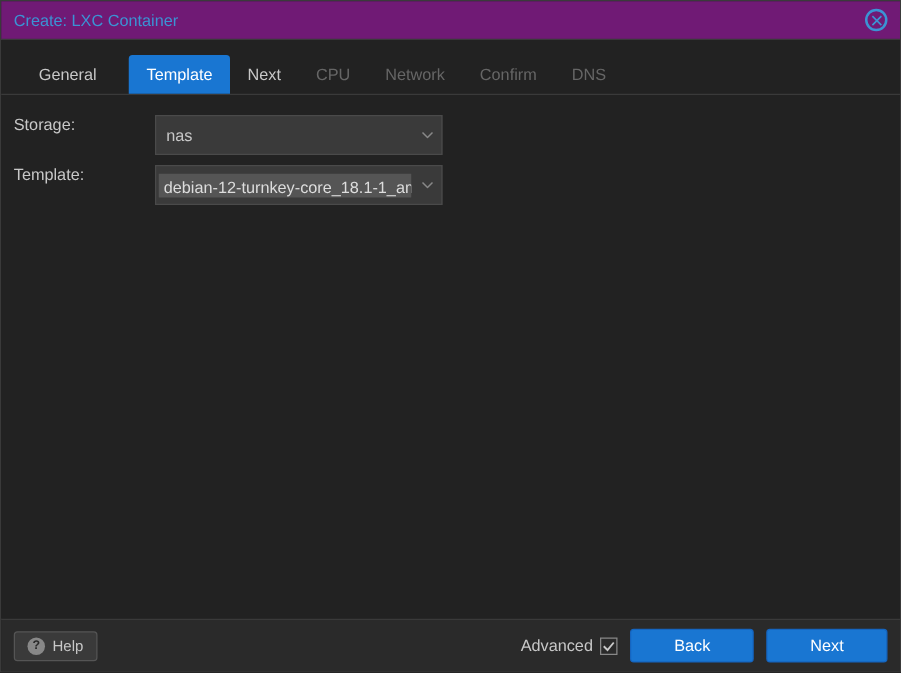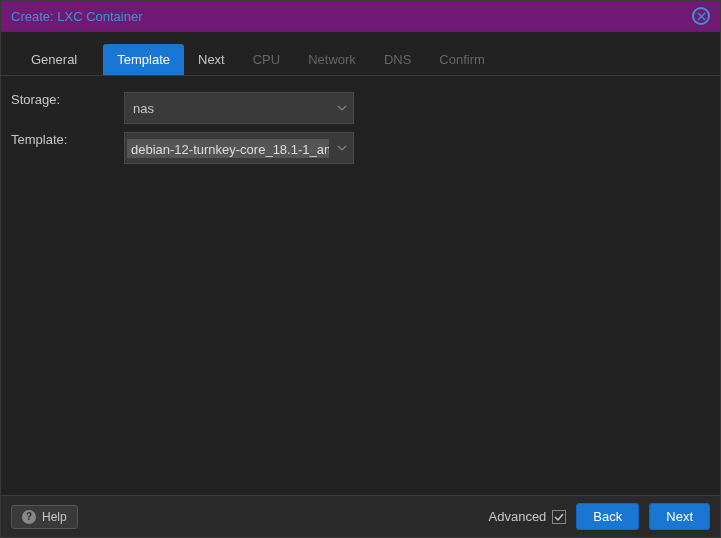--- a/index.html
+++ b/index.html
@@ -178,21 +178,21 @@
       display: flex;
       align-items: center;
       justify-content: center;
       cursor: pointer;
     }
     .checkbox svg {
       width: 10px;
       height: 10px;
     }
     .btn {
-      padding: 5px 16px;
+      padding: 5px 34px;
       background: #1976d2;
       border: 1px solid #1565c0;
       border-radius: 3px;
       color: #ffffff;
       cursor: pointer;
       font-size: 13px;
     }
   </style>
 </head>
 <body>
@@ -206,22 +206,22 @@
         </svg>
     </div>
   </div>
 
   <div class="tabs">
     <div class="tab">General</div>
     <div class="tab active">Template</div>
     <div class="tab">Next</div>
     <div class="tab disabled">CPU</div>
     <div class="tab disabled">Network</div>
+    <div class="tab disabled">Confirm</div>
     <div class="tab disabled">DNS</div>
-    <div class="tab disabled">Confirm</div>
   </div>
 
   <div class="content">
     <div class="form-row">
       <div class="form-label">Storage:</div>
       <div class="form-field">
         <div class="form-field-value">nas</div>
         <div class="dropdown-arrow">
           <svg viewBox="0 0 10 6">
               <path d="M1 1 L5 5 L9 1" stroke="#888888" stroke-width="1.2" fill="none"></path>

